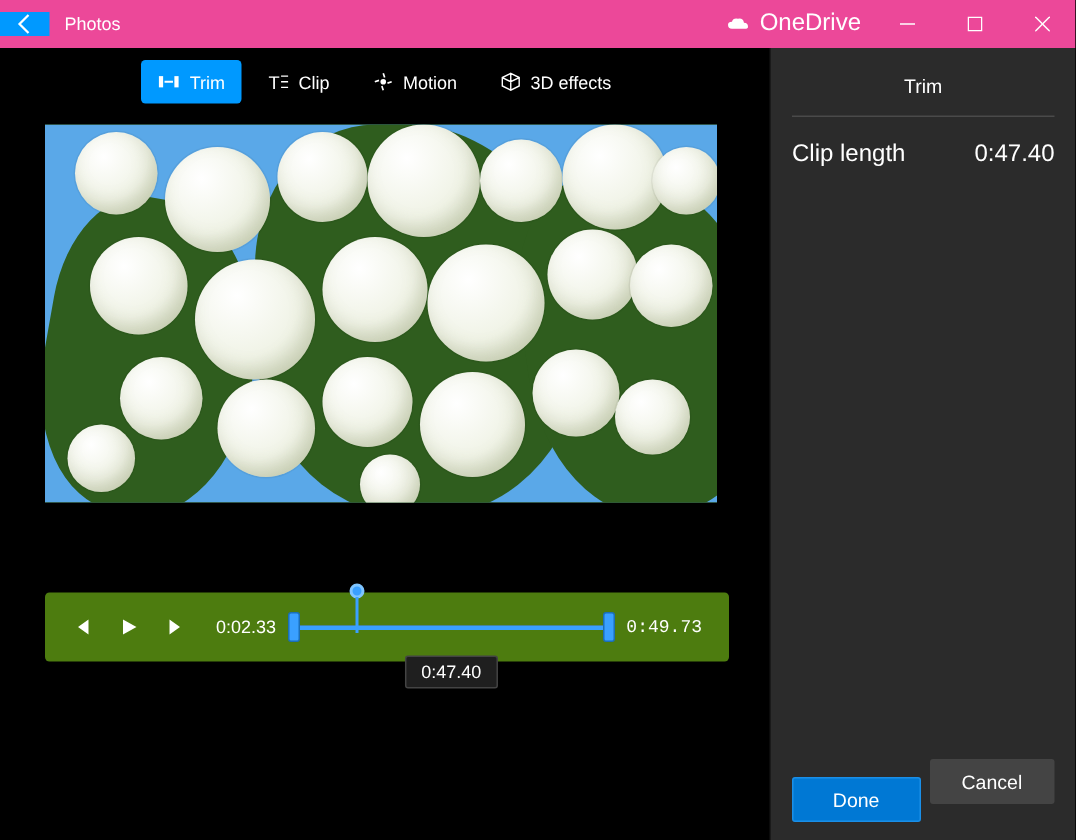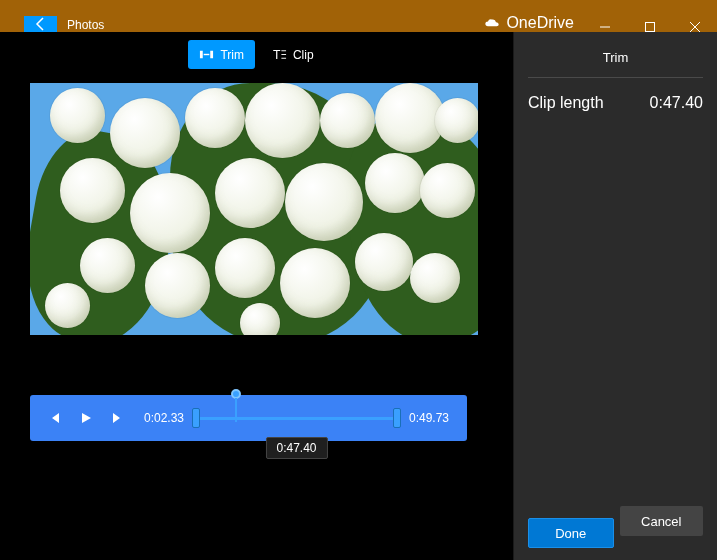--- a/index.html
+++ b/index.html
@@ -1,17 +1,17 @@
 <!DOCTYPE html>
 <html><head>
 <meta charset="utf-8">
 <style>
   * { box-sizing: border-box; margin: 0; padding: 0; font-family: 'Segoe UI', Arial, sans-serif; }
   body { width: 717px; height: 560px; background: #000; color: #fff; overflow: hidden; display: flex; flex-direction: column; }
-  .titlebar { height: 32px; background: #a16207; display: flex; align-items: flex-end; padding-left: 24px; }
+  .titlebar { height: 32px; background: #ec4899; display: flex; align-items: center; }
   .back-btn { width: 33px; background: #0099ff; display: flex; align-items: center; justify-content: center; }
   .back-btn svg { width: 16px; height: 16px; }
   .app-title { padding-left: 10px; font-size: 12px; display: flex; align-items: center; }
   .title-spacer { flex: 1; }
   .onedrive { display: flex; align-items: center; gap: 6px; font-size: 16px; padding-right: 8px; }
   .onedrive svg { width: 16px; height: 11px; }
   .winbtns { display: flex; }
   .winbtn { width: 45px; display: flex; align-items: center; justify-content: center; }
   .winbtn svg { width: 10px; height: 10px; stroke: #fff; fill: none; stroke-width: 1; }
   
@@ -22,25 +22,25 @@
   .tbtn { display: flex; align-items: center; gap: 6px; padding: 7px 11px; border-radius: 3px; font-size: 12px; color: #fff; }
   .tbtn.active { background: #0099ff; }
   .tbtn svg { width: 15px; height: 15px; }
   
   .video-area { padding: 0 30px; }
   .video-frame { width: 448px; height: 252px; background: linear-gradient(160deg,#3b6b2a 0%,#4a7e34 100%); position: relative; overflow: hidden; }
   .sky { position:absolute; inset:0; background: #5aa8e8; }
   .flower { position:absolute; border-radius:50%; background: radial-gradient(circle at 35% 30%, #ffffff 0%, #f0f3e6 55%, #d9e0c8 85%); box-shadow: inset -4px -6px 12px rgba(130,140,100,0.25), 0 0 0 1px rgba(0,0,0,0.05); }
   .leaf { position:absolute; background:#2f5d1e; border-radius:40% 60% 50% 50%; }
   
-  .controls { margin: 60px 46px 0 30px; background: #3b82f6; border-radius: 3px; height: 46px; display: flex; align-items: center; padding: 0 10px; gap: 4px; position: relative; }
+  .controls { margin: 60px 27px 0 30px; background: #4d7c0f; border-radius: 3px; height: 46px; display: flex; align-items: center; padding: 0 10px; gap: 4px; position: relative; }
   .cbtn { width: 28px; height: 28px; display:flex; align-items:center; justify-content:center; }
   .cbtn svg { width:14px; height:14px; fill:#fff; }
   .time-label { font-size: 12px; padding: 0 8px; min-width: 52px; }
-  .time-label.right { text-align: right; }
+  .time-label.right { text-align: right; font-family: Liberation Mono, monospace; }
   .track { flex:1; position: relative; height: 30px; display:flex; align-items:center; }
   .track-line { height: 3px; background:#555; width:100%; position:relative; border-radius:2px; }
   .track-sel { position:absolute; height:3px; background:#3aa0ff; left:0; right:0; top:0; }
   .handle { position:absolute; width:8px; height:20px; background:#3aa0ff; border:1px solid #1a6fb8; top:-9px; border-radius:2px; }
   .handle.left { left:-4px; }
   .handle.right { right:-4px; }
   .playhead { position:absolute; top:-28px; left:20%; transform:translateX(-50%); }
   .playhead-dot { width:10px; height:10px; background:#3aa0ff; border-radius:50%; border:2px solid #7fc5ff; margin:0 auto; }
   .playhead-line { width:2px; height:24px; background:#3aa0ff; margin:-1px auto 0; }
   .duration-badge { position:absolute; left:50%; transform:translateX(-50%); bottom:-26px; background:#1f1f1f; border:1px solid #444; padding:3px 10px; font-size:12px; border-radius:2px; }
@@ -102,20 +102,33 @@
         <span>Trim</span>
       </div>
       <div class="tbtn">
         <svg viewBox="0 0 16 16">
             <text x="1" y="13" font-size="13" fill="#fff" font-family="serif">T</text>
             <line x1="10" y1="4" x2="15" y2="4" stroke="#fff"></line>
             <line x1="10" y1="8" x2="15" y2="8" stroke="#fff"></line>
             <line x1="10" y1="12" x2="15" y2="12" stroke="#fff"></line>
           </svg>
         <span>Clip</span>
+      </div>
+      <div class="tbtn">
+        <svg viewBox="0 0 16 16">
+            <circle cx="8" cy="8" r="2" fill="#fff"></circle>
+            <path d="M8 2 L9 5 M14 8 L11 9 M8 14 L7 11 M2 8 L5 7" stroke="#fff" stroke-width="1.2"></path>
+          </svg>
+        <span>Motion</span>
+      </div>
+      <div class="tbtn">
+        <svg viewBox="0 0 16 16">
+            <path d="M8 2 L14 5 L14 11 L8 14 L2 11 L2 5 Z M8 2 L8 14 M2 5 L8 8 L14 5" stroke="#fff" fill="none" stroke-width="1"></path>
+          </svg>
+        <span>3D effects</span>
       </div>
     </div>
 
     <div class="video-area">
       <div class="video-frame">
         <div class="sky"></div>
         <div class="leaf" style="left:0;top:50px;width:140px;height:210px;transform:rotate(10deg)"></div>
         <div class="leaf" style="left:140px;top:0;width:220px;height:260px;"></div>
         <div class="leaf" style="left:320px;top:30px;width:160px;height:230px;transform:rotate(-8deg)"></div>
         <div class="flower" style="left:20px;top:5px;width:55px;height:55px"></div>

